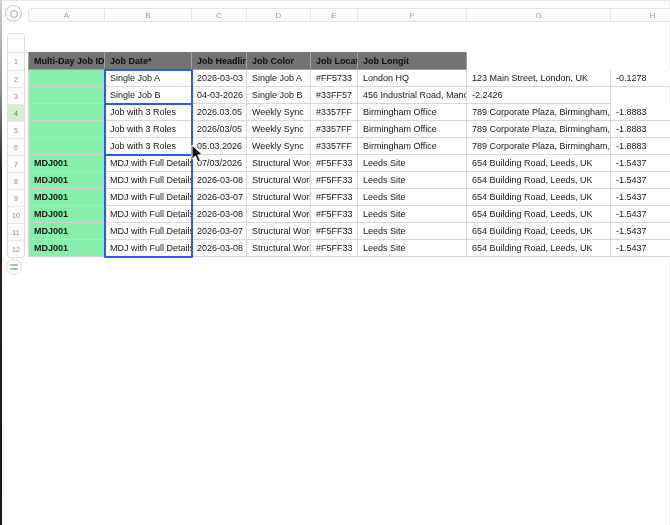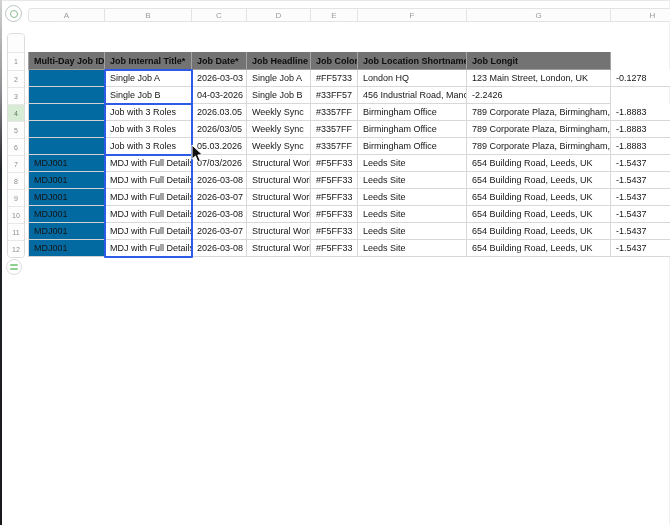--- a/index.html
+++ b/index.html
@@ -33,21 +33,21 @@
   
   #table { position:absolute; left:28px; top:52px; }
   .grid-row { display:grid; grid-template-columns:77px 87px 55px 64px 47px 109px 144px 84px; }
   .cell { box-sizing:border-box; height:17px; background:#fff;
     border-right:1px solid #d8d8d8; border-bottom:1px solid #d8d8d8;
     font-size:9px; color:#151515; padding:2.5px 0 0 5px; white-space:nowrap; overflow:hidden; }
   .cell.cfirst { border-left:1px solid #d8d8d8; }
   #headrow .cell { height:18px; background:#737373; font-weight:bold; color:#0d0d0d;
     border-right:1px solid #a3a3a3; border-bottom:1px solid #9d9d9d; padding-top:3.5px; }
   #headrow .cell.cfirst { border-left:1px solid #a3a3a3; }
-  .cell.acol { background:#0369a1; font-weight:normal;
+  .cell.acol { background:#86efac; font-weight:bold;
     border-right:1px solid #cecece; border-bottom:1px solid #d1d1d1; }
 
   
   .selbox { position:absolute; left:104px; width:89px; box-sizing:border-box;
     border:2px solid #2d5be8; border-radius:1px; background:transparent; }
   #sel0 { top:69px;  height:36px; }
   #sel1 { top:103px; height:53px; }
   #sel2 { top:154px; height:104px; }
 
   
@@ -100,21 +100,20 @@
     <div class="rcell">8</div>
     <div class="rcell">9</div>
     <div class="rcell">10</div>
     <div class="rcell">11</div>
     <div class="rcell">12</div>
   </div>
 
 <div id="table">
   <div id="headrow" class="grid-row">
       <div class="cell cfirst">Multi-Day Job ID</div>
-      <div class="cell">Job Internal Title*</div>
       <div class="cell">Job Date*</div>
       <div class="cell">Job Headline</div>
       <div class="cell">Job Color</div>
       <div class="cell">Job Location Shortname</div>
       <div class="cell">Job Longit</div>
     </div>
   <div id="tbody">
       <div class="grid-row trow">
         <div class="cell cfirst acol"></div>
         <div class="cell">Single Job A</div>

